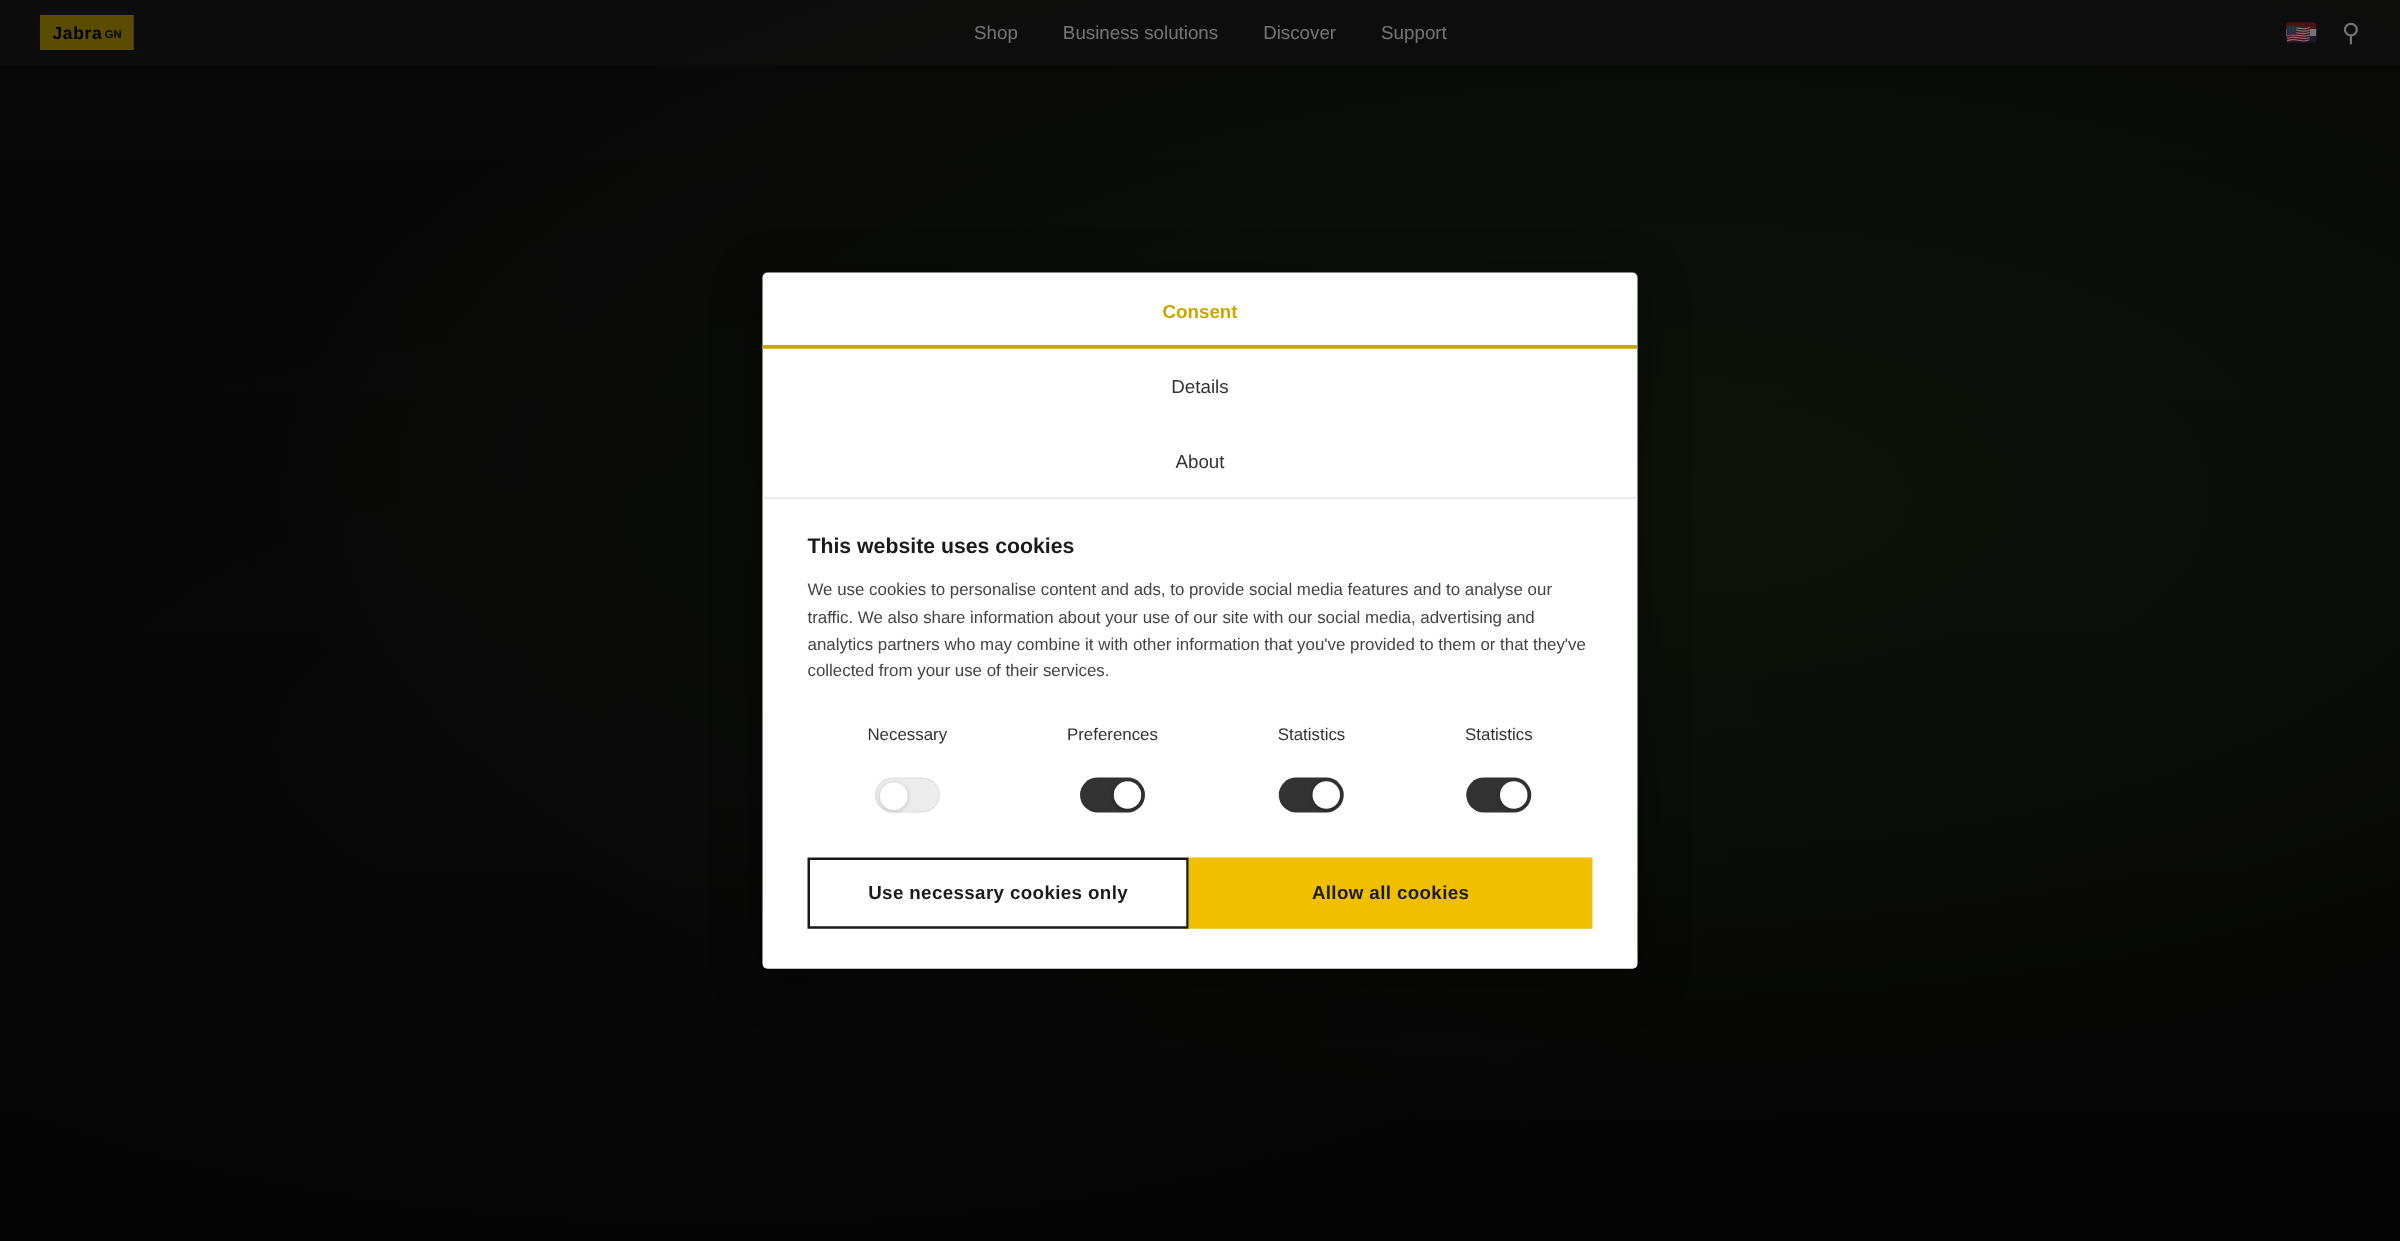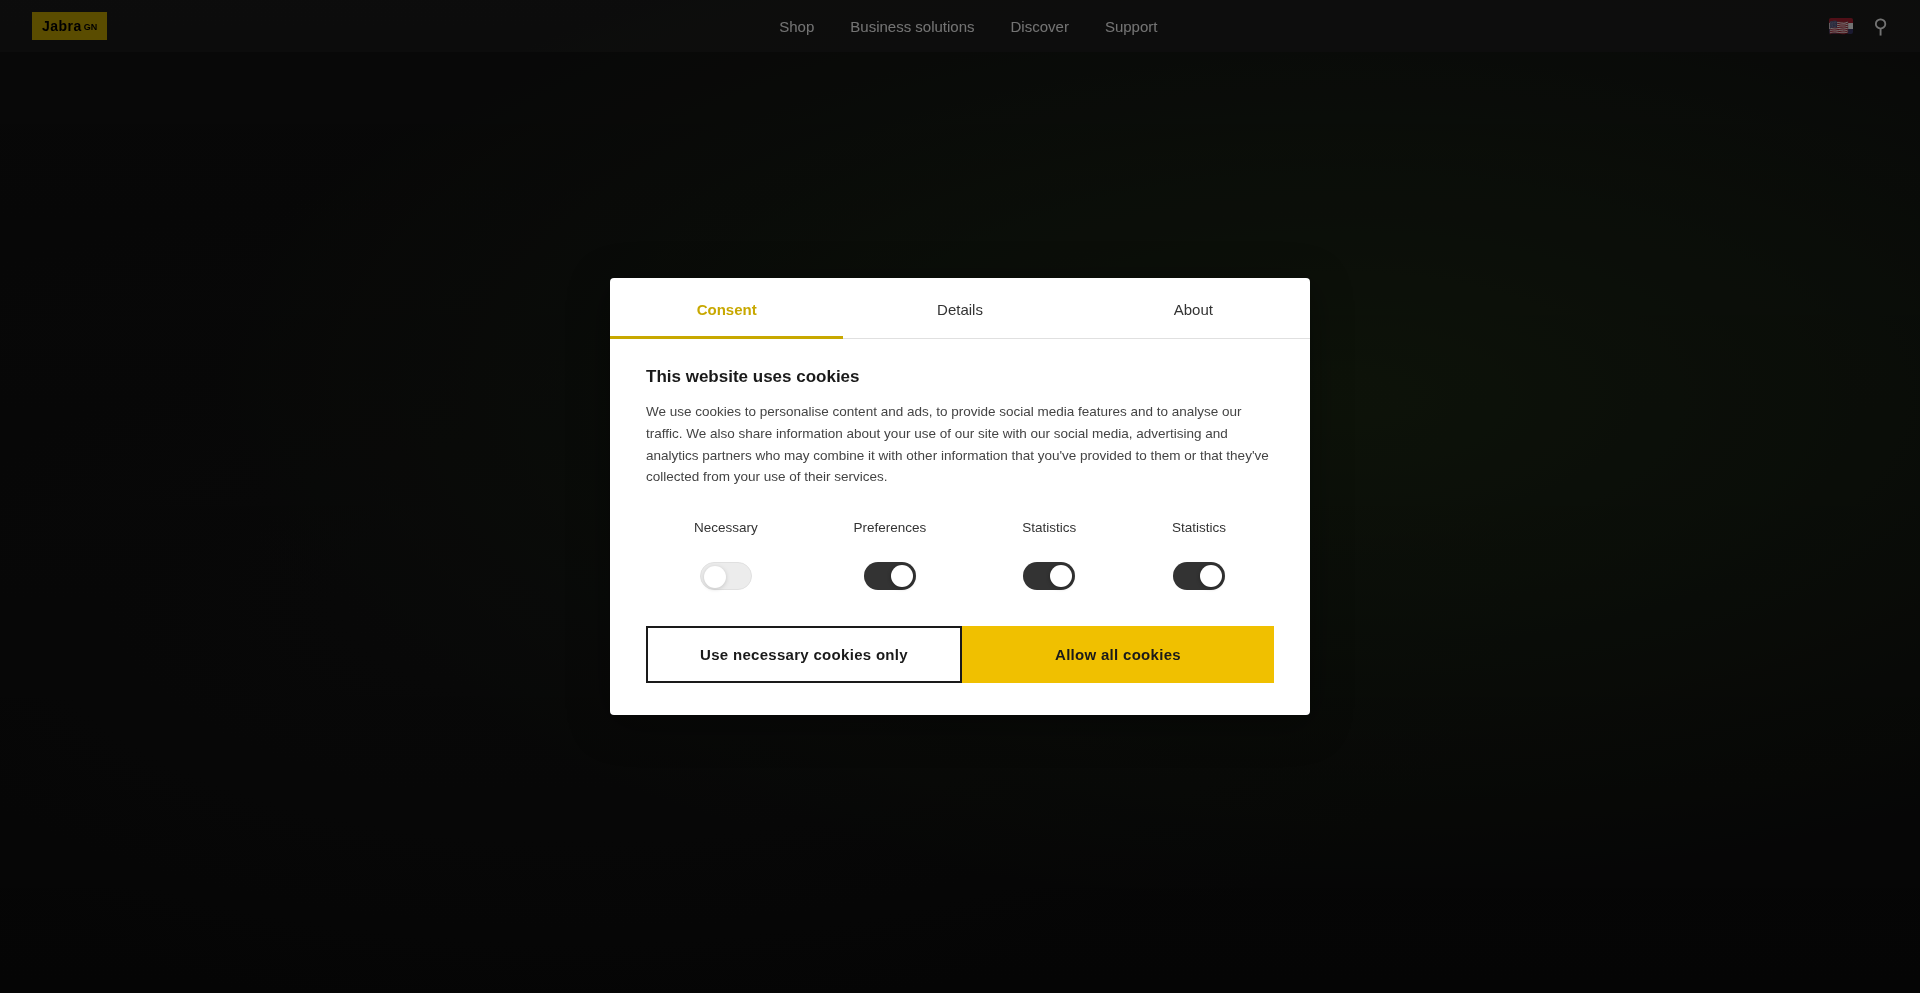--- a/index.html
+++ b/index.html
@@ -119,20 +119,21 @@
       padding: 0;
       z-index: 30;
       box-shadow: 0 8px 40px rgba(0,0,0,0.4);
       position: relative;
     }
 
     
     .modal-tabs {
       display: flex;
       border-bottom: 1px solid #e0e0e0;
+      flex-direction: column;
     }
 
     .modal-tab {
       flex: 1;
       padding: 22px 16px 18px;
       text-align: center;
       font-size: 15px;
       font-weight: 500;
       color: #333;
       cursor: pointer;
@@ -228,21 +229,21 @@
     }
 
     
     .modal-buttons {
       display: flex;
       gap: 0;
     }
 
     .btn-necessary {
       flex: 1;
-      padding: 18px 16px;
+      padding: 18px 5px;
       background: #fff;
       border: 2px solid #1a1a1a;
       font-size: 15px;
       font-weight: 600;
       color: #1a1a1a;
       cursor: pointer;
       text-align: center;
       letter-spacing: 0.3px;
     }
 

